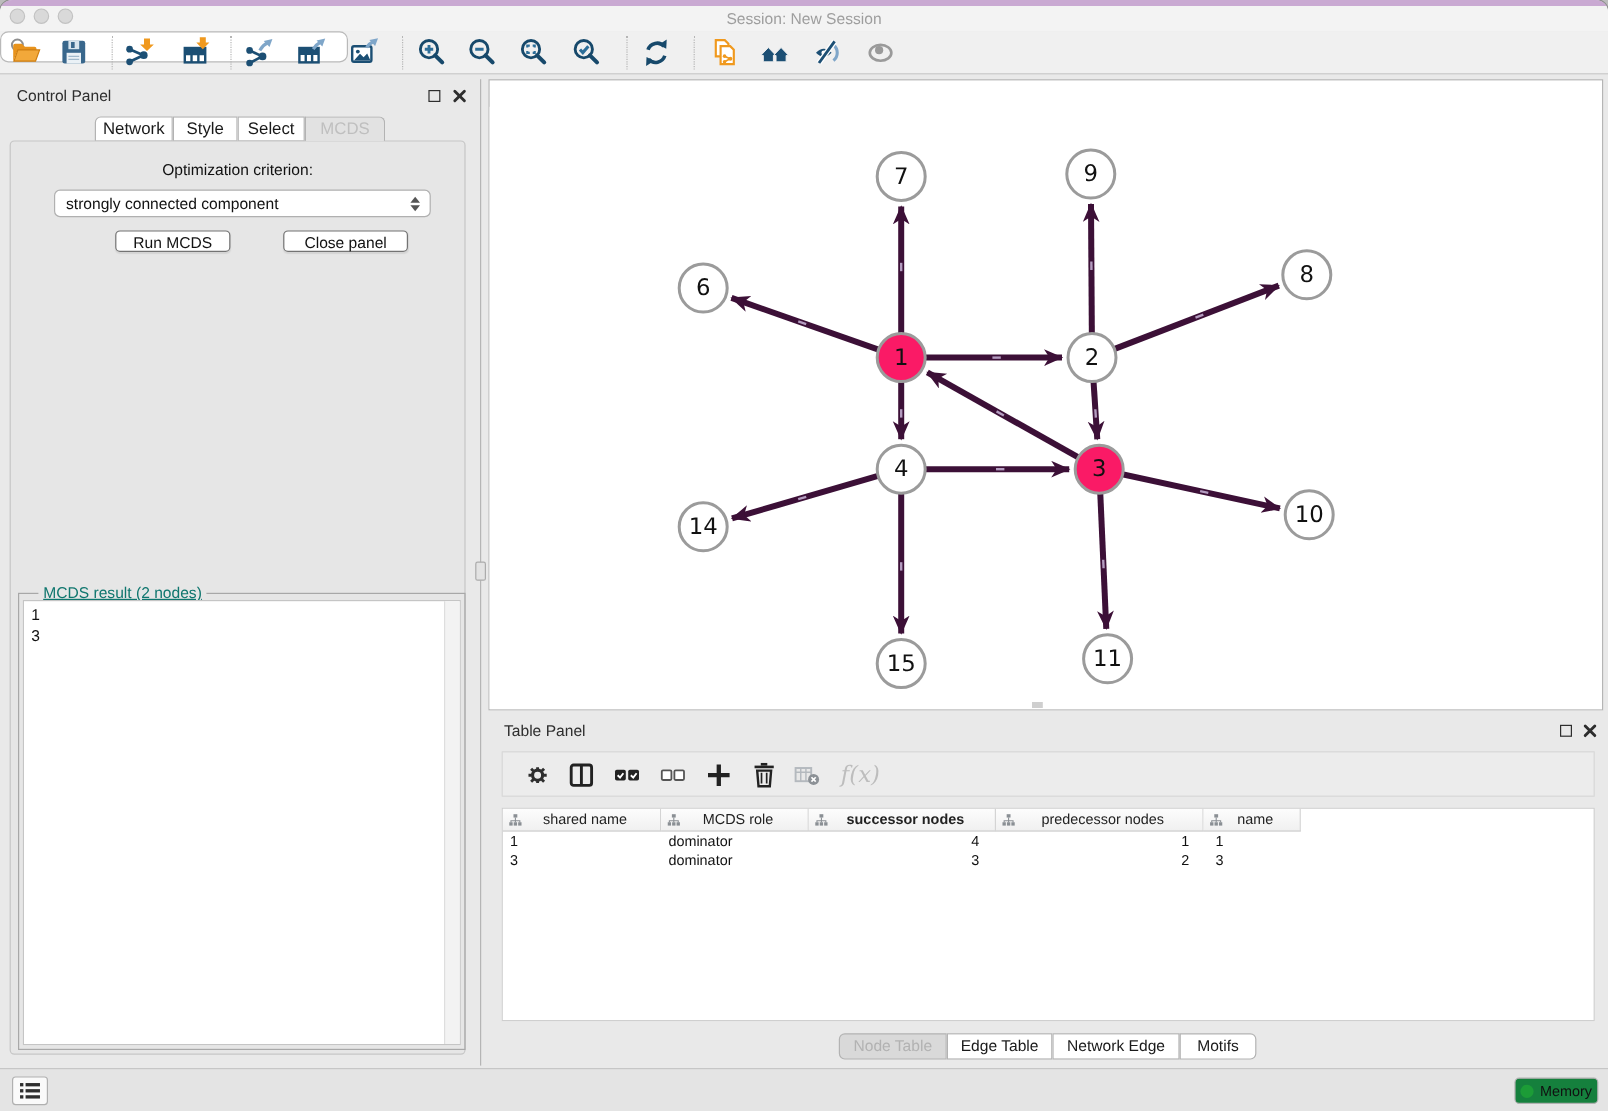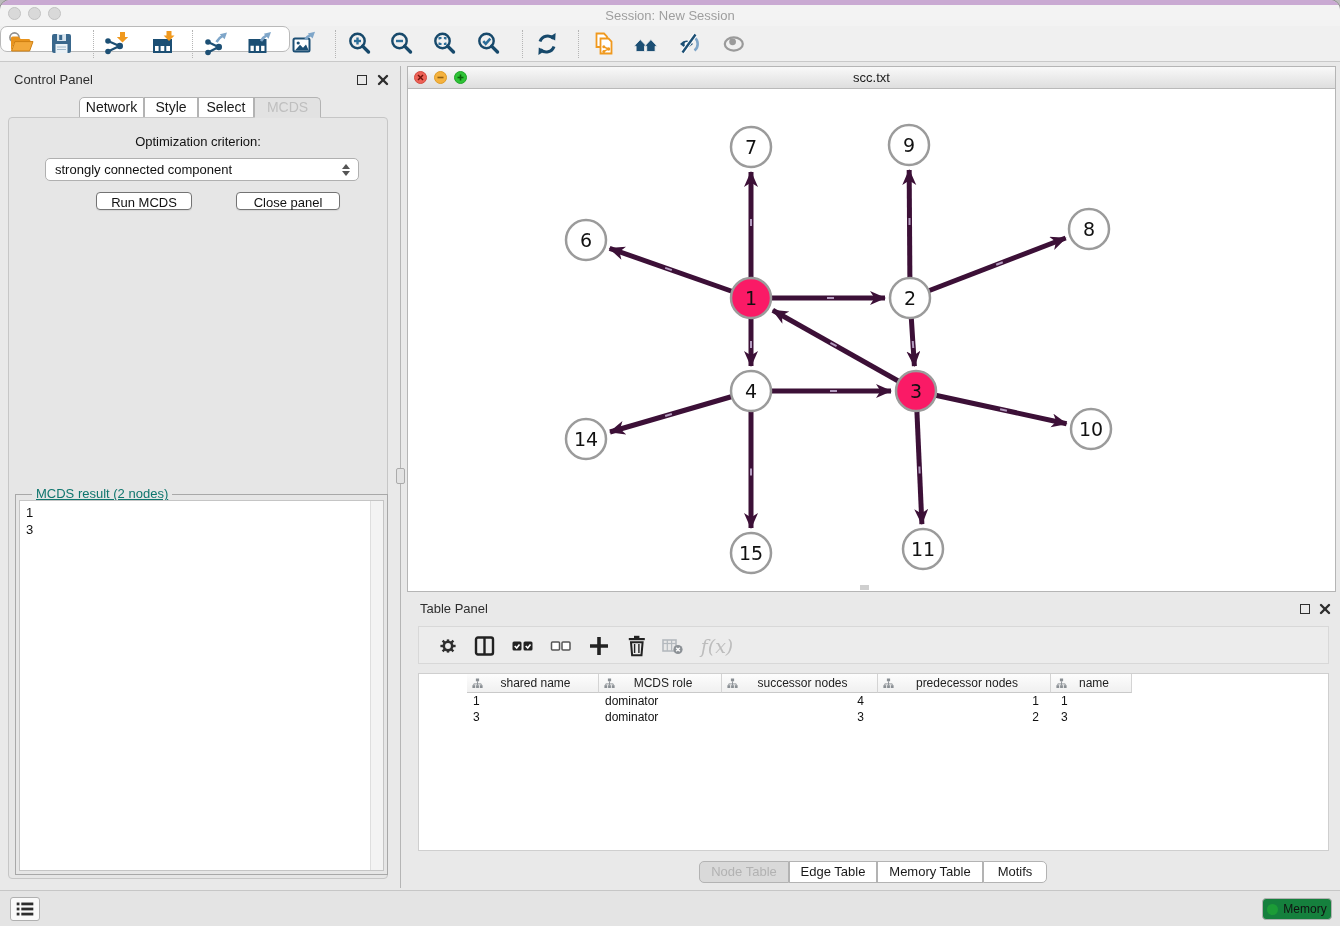--- a/index.html
+++ b/index.html
@@ -50,21 +50,21 @@
   .net-title{left:0;top:0;width:100%;text-align:center;font-size:13px;color:#1a1a1a;line-height:21px;}
   .tl{position:absolute;top:4px;width:13px;height:13px;border-radius:50%;box-sizing:border-box;}
   .tl svg{position:absolute;left:0;top:0;}
   .canvas{left:0;top:22px;width:927px;height:502px;background:#fff;}
   .hthumb{left:452px;top:518px;width:9px;height:5px;background:#cfcfcf;}
   
   .tpanel{left:407px;top:595px;width:933px;height:293px;background:#e9e9e9;}
   .ttool{left:11px;top:31px;width:911px;height:38px;background:#ececec;border:1px solid #d8d8d8;box-sizing:border-box;}
   .ttool .tbtn{top:3px;}
   .fx{font-family:"DejaVu Serif",serif;font-style:italic;font-size:19px;color:#bdbdbd;}
-  .dtable{left:11px;top:78px;width:911px;height:178px;background:#fff;border:1px solid #cfcfcf;box-sizing:border-box;overflow:hidden;padding-left:48px;}
+  .dtable{left:11px;top:78px;width:911px;height:178px;background:#fff;border:1px solid #cfcfcf;box-sizing:border-box;overflow:hidden;}
   .thead{display:flex;height:19px;}
   .th{box-sizing:border-box;height:19px;background:linear-gradient(#fdfdfd,#f0f0f0);border-right:1px solid #d4d4d4;border-bottom:1px solid #c9c9c9;display:flex;align-items:center;font-size:12px;color:#222;}
   .th .lbl{flex:1;text-align:center;padding-right:10px;}
   .th svg{margin-left:5px;}
   .tr{display:flex;height:16px;}
   .td{box-sizing:border-box;font-size:12px;color:#111;line-height:16px;overflow:hidden;}
   .bottom-tabs{top:266px;height:22px;text-decoration:underline;}
   .btab{position:absolute;height:22px;background:#fff;border:1px solid #b3b3b3;box-sizing:border-box;font-size:13px;color:#1a1a1a;text-align:center;line-height:20px;}
   .btab.first{border-radius:5px 0 0 5px;}
   .btab.last{border-radius:0 5px 5px 0;}
@@ -292,44 +292,20 @@
           <div class="vscroll"></div>
         </div>
       </div>
     </div>
   </div>
 
   <div class="abs divider"></div>
   <div class="abs div-thumb"></div>
 
   <div class="abs netpanel">
-    <div class="abs net-titlebar">
-      <div class="tl" style="left:6px;background:#ED6257;border:1px solid #D24B40;">
-        <svg width="11" height="11" viewBox="0 0 11 11">
-            <g stroke="#71120B" stroke-width="1.4">
-              <line x1="3" y1="3" x2="8" y2="8"></line>
-              <line x1="8" y1="3" x2="3" y2="8"></line>
-            </g>
-          </svg>
-      </div>
-      <div class="tl" style="left:26px;background:#F5B23E;border:1px solid #DE9C27;">
-        <svg width="11" height="11" viewBox="0 0 11 11">
-            <line x1="2.5" y1="5.5" x2="8.5" y2="5.5" stroke="#8F5F12" stroke-width="1.6"></line>
-          </svg>
-      </div>
-      <div class="tl" style="left:46px;background:#2EC336;border:1px solid #1FA428;">
-        <svg width="11" height="11" viewBox="0 0 11 11">
-            <g stroke="#0B650D" stroke-width="1.6">
-              <line x1="2.5" y1="5.5" x2="8.5" y2="5.5"></line>
-              <line x1="5.5" y1="2.5" x2="5.5" y2="8.5"></line>
-            </g>
-          </svg>
-      </div>
-      <div class="abs net-title">scc.txt</div>
-    </div>
     <div class="abs canvas">
       <svg id="graph-svg" width="927" height="502">
           <defs>
             <marker id="ah" markerUnits="userSpaceOnUse" markerWidth="22" markerHeight="16" refX="15" refY="7" orient="auto">
               <path d="M0,0 L16,7 L0,14 L4.5,7 Z" fill="#3C1037"></path>
             </marker>
           </defs>
           <line x1="343" y1="209" x2="343" y2="83" stroke="#3C1037" stroke-width="5" marker-end="url(#ah)"></line>
           <line x1="343" y1="137" x2="343" y2="130" stroke="#C9B5D8" stroke-width="2" opacity="0.85"></line>
           <line x1="343" y1="209" x2="201.58529502515046" y2="159.2905885542953" stroke="#3C1037" stroke-width="5" marker-end="url(#ah)"></line>
@@ -488,21 +464,21 @@
       <rect x="0.4" y="7.2" width="2.8" height="2.8"></rect>
                 <rect x="4.1" y="7.2" width="2.8" height="2.8"></rect>
                 <rect x="7.8" y="7.2" width="2.8" height="2.8"></rect>
               </g>
       <g stroke="#8A8F94" stroke-width="0.9" fill="none">
                 <path d="M5.5 3.3 V5 M1.8 7.2 V5.9 H9.2 V7.2 M5.5 5 V7.2"></path>
               </g>
             </svg>
             <span class="lbl">MCDS role</span>
           </div>
-          <div class="th" style="width: 156px;">
+          <div class="th" style="width: 156px; font-weight: bold;">
             <svg width="11" height="11" viewBox="0 0 11 11">
       <g fill="#8A8F94">
                 <rect x="3.9" y="0.5" width="3.2" height="2.8"></rect>
       <rect x="0.4" y="7.2" width="2.8" height="2.8"></rect>
                 <rect x="4.1" y="7.2" width="2.8" height="2.8"></rect>
                 <rect x="7.8" y="7.2" width="2.8" height="2.8"></rect>
               </g>
       <g stroke="#8A8F94" stroke-width="0.9" fill="none">
                 <path d="M5.5 3.3 V5 M1.8 7.2 V5.9 H9.2 V7.2 M5.5 5 V7.2"></path>
               </g>
@@ -552,21 +528,21 @@
             <div class="td" style="width: 156px; text-align: right; padding: 0px 14px 0px 0px;">3</div>
             <div class="td" style="width: 173px; text-align: right; padding: 0px 12px 0px 0px;">2</div>
             <div class="td" style="width: 81px; text-align: left; padding: 0px 0px 0px 10px;">3</div>
           </div>
         </div>
     </div>
 
     <div class="abs bottom-tabs" style="left:0;width:933px;">
       <div class="btab first active" style="left:292px;width:90px;">Node Table</div>
       <div class="btab" style="left:382px;width:88px;">Edge Table</div>
-      <div class="btab" style="left:470px;width:106px;">Memory Table</div>
+      <div class="btab" style="left:470px;width:106px;">Network Edge</div>
       <div class="btab last" style="left:576px;width:64px;">Motifs</div>
     </div>
   </div>
 
   <div class="abs statusbar">
     <div class="abs sbtn">
       <svg width="24" height="26" viewBox="0 0 26 26">
         <g fill="#2E2E2E">
           <rect x="4" y="6" width="3" height="3"></rect>
             <rect x="9" y="6" width="13" height="3"></rect>

